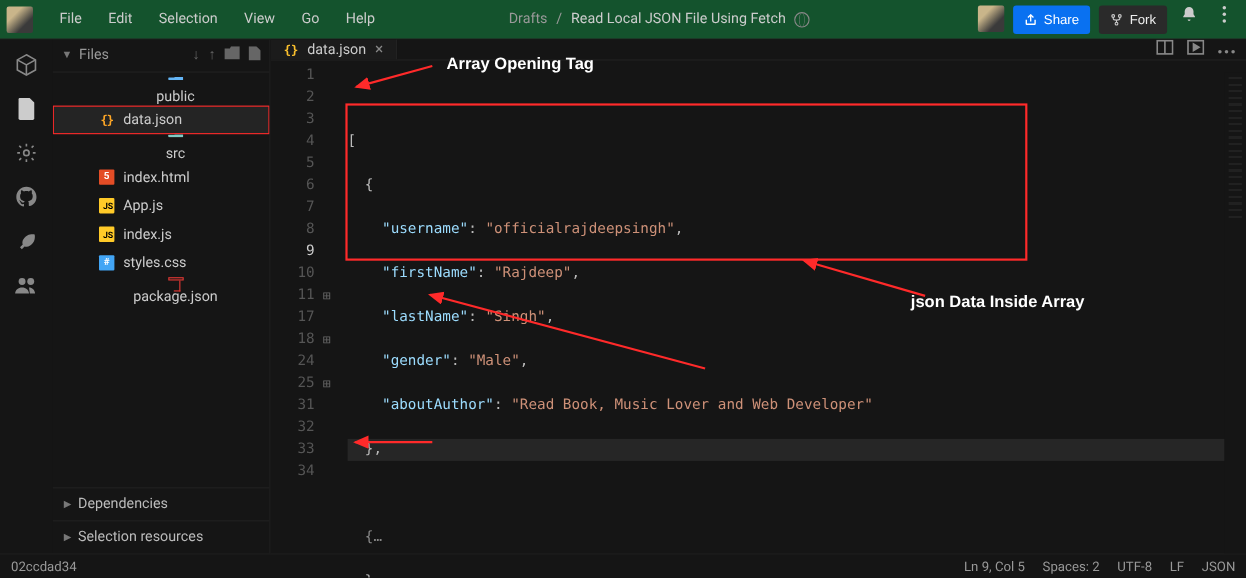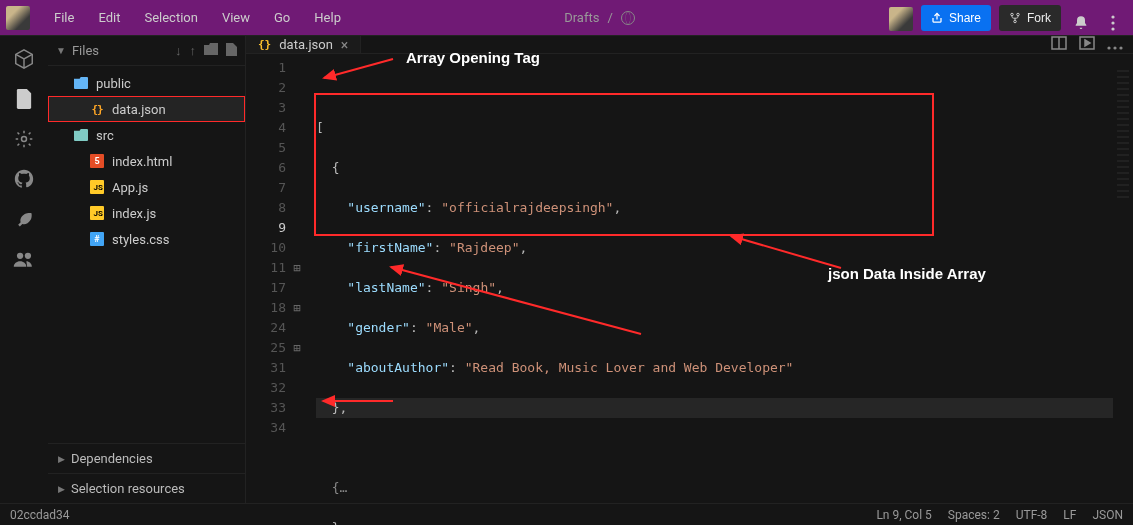--- a/index.html
+++ b/index.html
@@ -1,43 +1,43 @@
 <!DOCTYPE html>
 <html><head>
 <meta charset="utf-8">
 <style>
   * { box-sizing: border-box; margin: 0; padding: 0; }
   html, body { width: 1133px; height: 525px; overflow: hidden; font-family: -apple-system, BlinkMacSystemFont, "Segoe UI", Roboto, sans-serif; background: #151515; color: #ccc; }
-  .topbar { height: 36px; display: flex; align-items: center; background: #701a75; border-bottom: 1px solid #222; font-size: 13px; }
+  .topbar { height: 36px; display: flex; align-items: center; background: #14532d; border-bottom: 1px solid #222; font-size: 13px; }
   .logo { width: 36px; height: 36px; display: flex; align-items: center; justify-content: center; }
   .logo-img { width: 24px; height: 24px; background: linear-gradient(135deg,#c9b58a 30%,#3a3a3a 70%); border-radius: 2px; }
   .menu { display: flex; gap: 4px; padding-left: 8px; }
   .menu-item { padding: 6px 10px; color: #ccc; cursor: pointer; }
   .center-crumbs { flex: 1; display: flex; justify-content: center; align-items: flex-end; gap: 8px; color: #999; }
   .crumb-title { color: #ccc; }
   .crumb-globe { width: 14px; height: 14px; border: 1.5px solid #888; border-radius: 50%; position: relative; }
   .crumb-globe::after { content:""; position:absolute; inset:0; border-left:1px solid #888; border-right:1px solid #888; border-radius:50%; transform:scaleX(0.45); }
-  .right-actions { display: flex; align-items: flex-end; gap: 8px; padding-right: 8px; padding-left: 41px; }
+  .right-actions { display: flex; align-items: flex-start; gap: 8px; padding-right: 8px; padding-left: 41px; }
   .avatar { width: 24px; height: 24px; background: linear-gradient(135deg,#c9b58a 30%,#3a3a3a 70%); border-radius: 2px; }
   .btn { height: 26px; display: flex; align-items: center; gap: 6px; padding: 0 10px; border-radius: 3px; font-size: 12px; background: #2a2a2a; color: #eee; border: none; cursor: pointer; }
   .btn.share { background: #0971f1; color: #fff; }
   .bell, .kebab { width: 24px; display:flex; align-items:center; justify-content:center; color:#aaa; cursor:pointer; }
   .main { display: flex; height: calc(525px - 36px - 22px); background: #151515; }
   .activitybar { width: 48px; background: #151515; display: flex; flex-direction: column; align-items: center; padding-top: 12px; gap: 18px; }
   .act-ico { width: 22px; height: 22px; display:flex; align-items:center; justify-content:center; color:#888; cursor:pointer; }
   .act-ico svg { display:block; }
   .sidebar { width: 198px; background: #151515; border-right: 1px solid #222; display: flex; flex-direction: column; font-size: 13px; }
   .files-header { display:flex; align-items:center; height:30px; padding:0 8px; border-bottom:1px solid #222; color:#999; }
   .files-header .chev { margin-right:6px; font-size:10px; color:#777; }
   .files-header .label { flex:1; }
   .files-header .icons { display:flex; gap:8px; color:#666; }
   .tree { flex:1; overflow:auto; padding-top:4px; }
   .row { display:flex; align-items:center; height:26px; padding-left:10px; gap:8px; color:#ccc; cursor:pointer; position:relative; }
   .row .rowtxt { white-space:nowrap; }
-  .row.depth1 { padding-left:26px; }
+  .row.depth1 { padding-left:26px;flex-direction:column; }
   .row.depth2 { padding-left:42px; }
   .row.selected { background:#242424; }
   .sel-outline { position:absolute; inset:0; border:1.5px solid #ff2a2a; pointer-events:none; }
   .ico-folder { width:14px; height:12px; background:#64b5f6; clip-path: polygon(0 15%, 40% 15%, 48% 0, 100% 0, 100% 100%, 0 100%); border-radius:1px;}
   .ico-folder.green { background:#80cbc4; }
   .ico-json { width:14px; height:14px; display:inline-flex; align-items:center; justify-content:center; color:#fbc02d; font-family: monospace; font-size:11px; font-weight:bold; }
   .ico-json::before { content:"{}"; letter-spacing:-1px; }
   .ico-json.green { color:#ffa726; }
   .ico-html { width:14px; height:14px; background:#e44d26; display:inline-flex; align-items:center; justify-content:center; color:#fff; font-size:9px; font-weight:bold; border-radius:1px; }
   .ico-html::before { content:"5"; }
@@ -86,20 +86,21 @@
     <div class="menu-item">File</div>
     <div class="menu-item">Edit</div>
     <div class="menu-item">Selection</div>
     <div class="menu-item">View</div>
     <div class="menu-item">Go</div>
     <div class="menu-item">Help</div>
   </div>
   <div class="center-crumbs">
     <span>Drafts</span>
     <span>/</span>
+    <span class="crumb-title">Read Local JSON File Using Fetch</span>
     <span class="crumb-globe"></span>
   </div>
   <div class="right-actions">
     <div class="avatar"></div>
     <button class="btn share">
       <svg width="12" height="12" viewBox="0 0 24 24" fill="none" stroke="#fff" stroke-width="2.5">
           <path d="M4 12v7a1 1 0 001 1h14a1 1 0 001-1v-7"></path>
           <path d="M12 15V3"></path>
           <path d="M7 8l5-5 5 5"></path>
         </svg>
@@ -204,20 +205,24 @@
           <span class="ico-js"></span>
           <span class="rowtxt">App.js</span>
         </div>
       <div class="row depth2">
           <span class="ico-js"></span>
           <span class="rowtxt">index.js</span>
         </div>
       <div class="row depth2">
           <span class="ico-css"></span>
           <span class="rowtxt">styles.css</span>
+        </div>
+      <div class="row depth1">
+          <span class="ico-npm"></span>
+          <span class="rowtxt">package.json</span>
         </div>
     </div>
     <div class="sb-section">
         <span class="tri">▶</span>
         <span>Dependencies</span>
       </div>
     <div class="sb-section">
         <span class="tri">▶</span>
         <span>Selection resources</span>
       </div>

